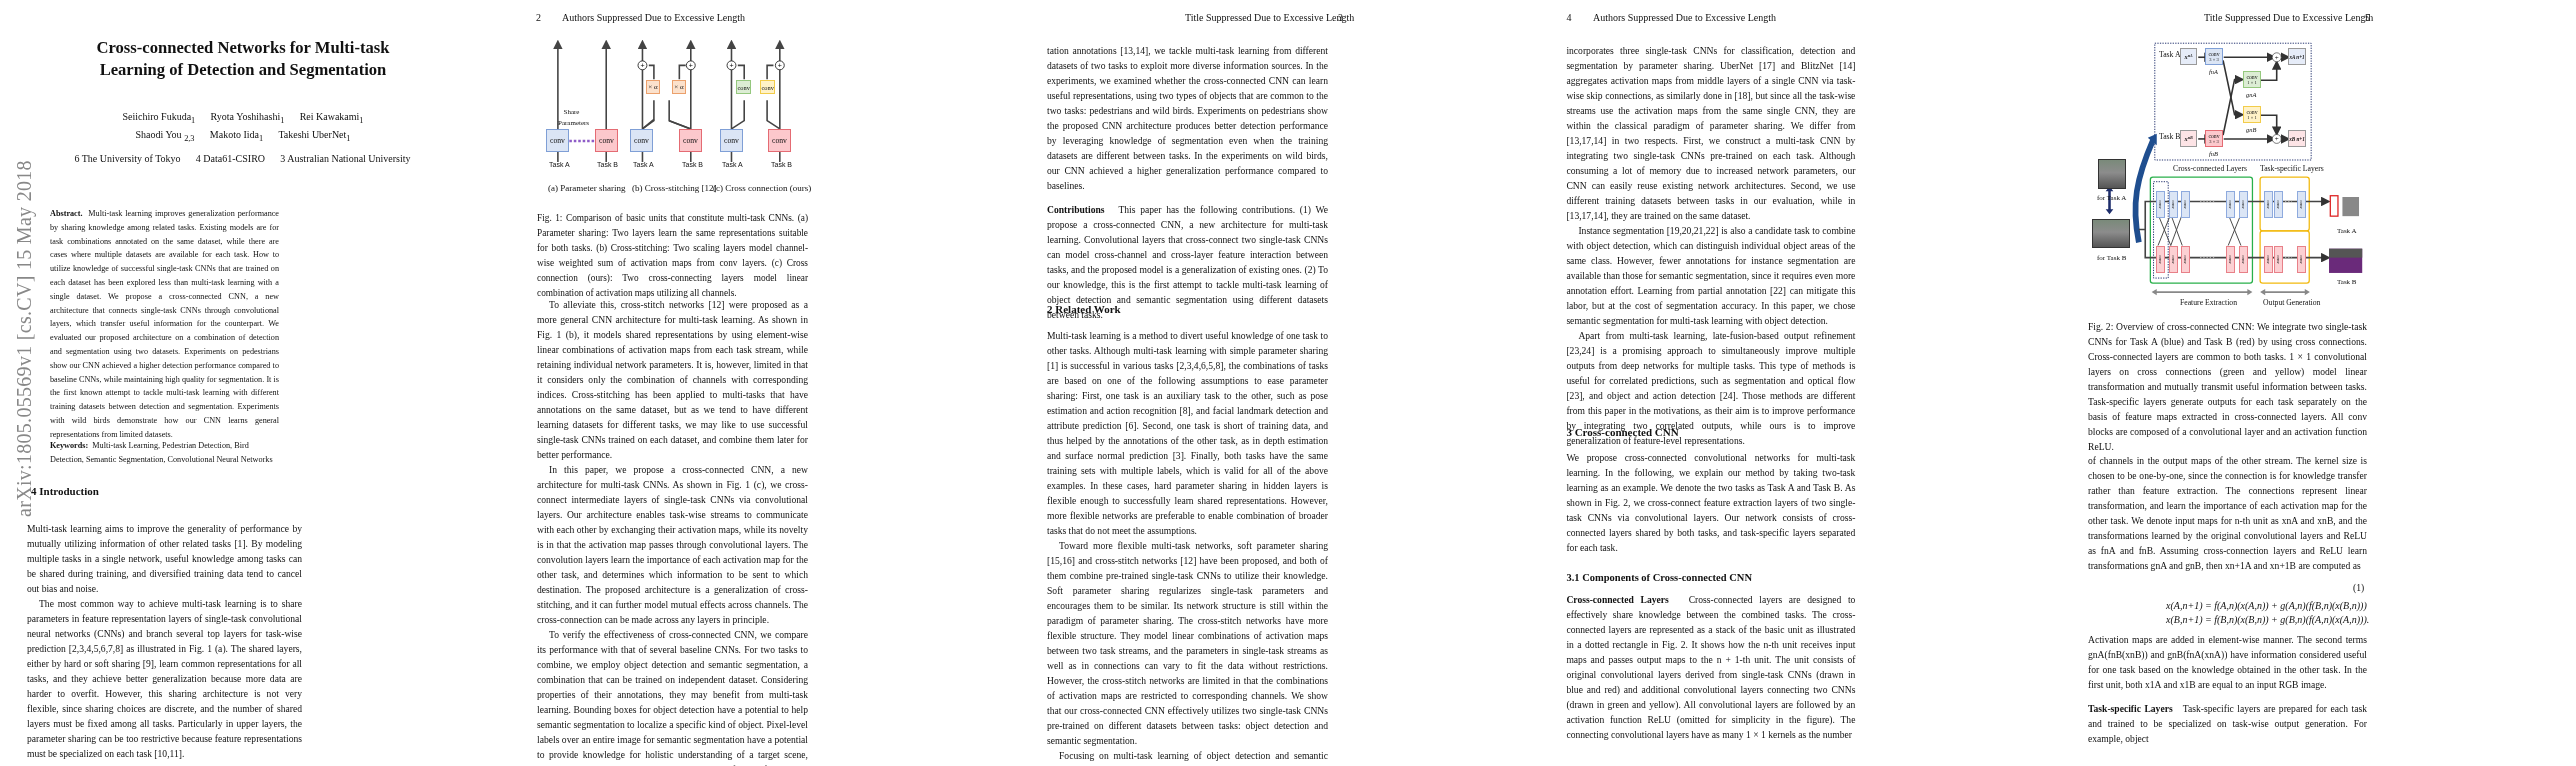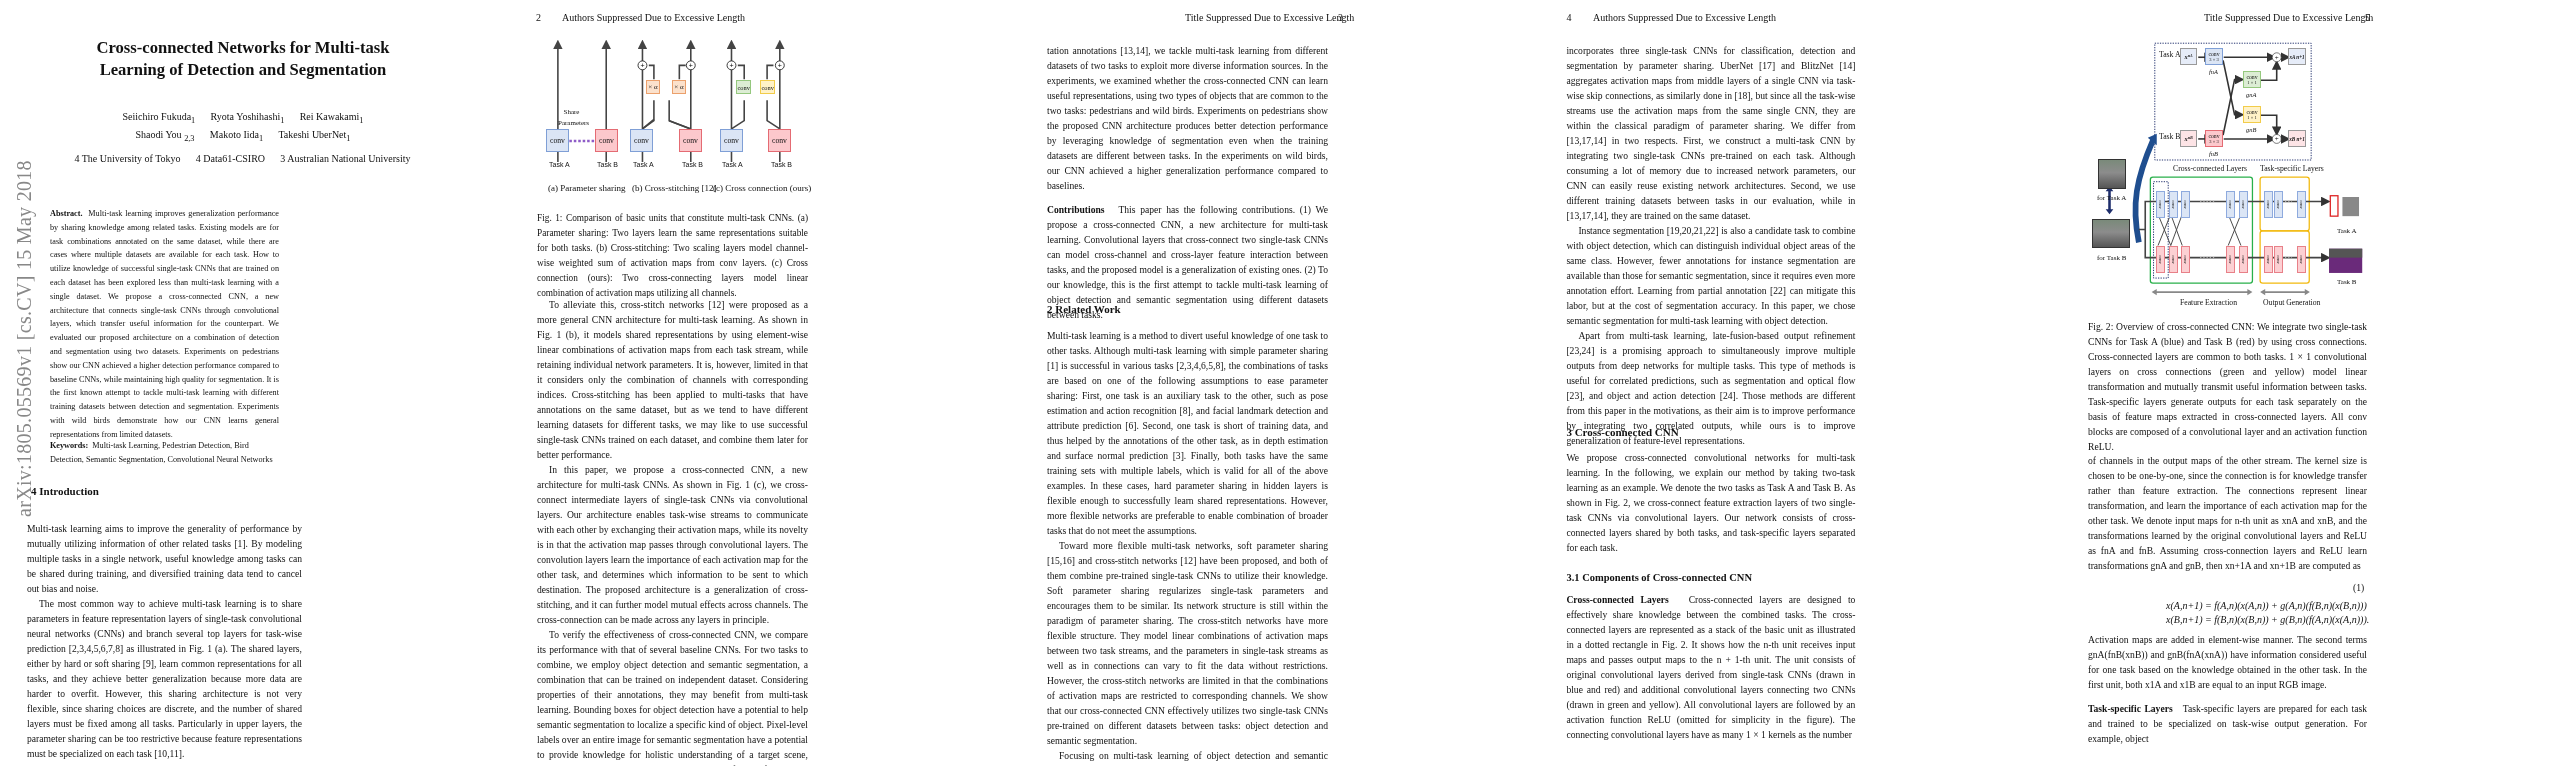--- a/index.html
+++ b/index.html
@@ -59,21 +59,21 @@
       <span class="a"><span>Ryota Yoshihashi</span><sub>1</sub></span>
       <span class="a"><span>Rei Kawakami</span><sub>1</sub></span>
     </div>
     <div>
       <span class="a"><span>Shaodi You</span> <sub>2,3</sub></span>
       <span class="a"><span>Makoto Iida</span><sub>1</sub></span>
       <span class="a"><span>Takeshi UberNet</span><sub>1</sub></span>
     </div>
   </div>
   <div class="affil">
-    <span>4 The University of Tokyo</span>
+    <span>6 The University of Tokyo</span>
     <span>4 Data61-CSIRO</span>
     <span>3 Australian National University</span>
   </div>
   <div class="abstract">
     <b>Abstract.</b>&nbsp; <span>Multi-task learning improves generalization performance by sharing knowledge among related tasks. Existing models are for task combinations annotated on the same dataset, while there are cases where multiple datasets are available for each task. How to utilize knowledge of successful single-task CNNs that are trained on each dataset has been explored less than multi-task learning with a single dataset. We propose a cross-connected CNN, a new architecture that connects single-task CNNs through convolutional layers, which transfer useful information for the counterpart. We evaluated our proposed architecture on a combination of detection and segmentation using two datasets. Experiments on pedestrians show our CNN achieved a higher detection performance compared to baseline CNNs, while maintaining high quality for segmentation. It is the first known attempt to tackle multi-task learning with different training datasets between detection and segmentation. Experiments with wild birds demonstrate how our CNN learns general representations from limited datasets.</span>
   </div>
   <div class="keywords">
     <b>Keywords:</b>&nbsp; <span>Multi-task Learning, Pedestrian Detection, Bird Detection, Semantic Segmentation, Convolutional Neural Networks</span>
   </div>
   <h2 class="sec" style="left:31px; top:485px;">4   Introduction</h2>

